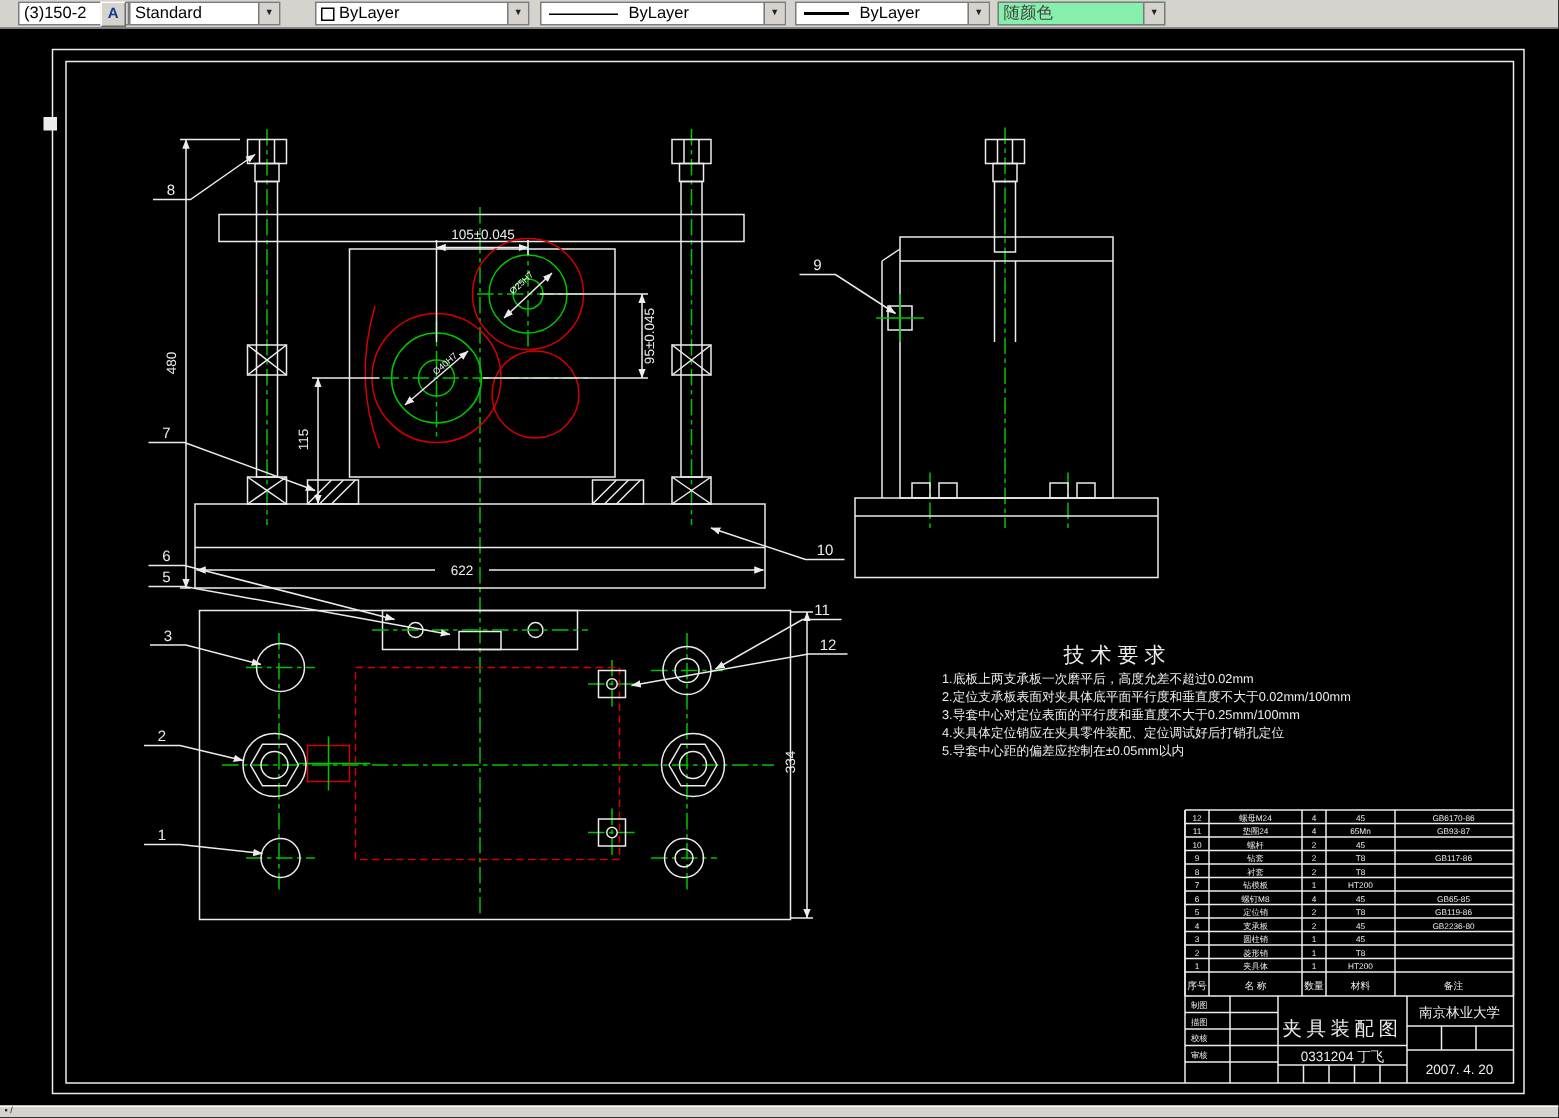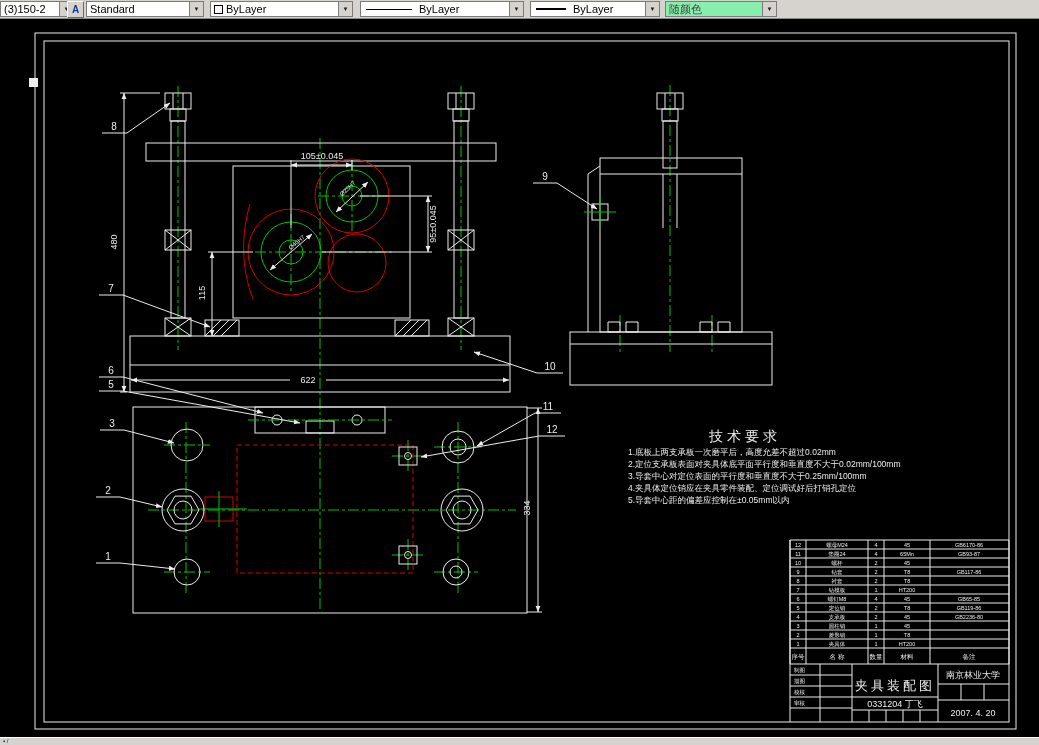--- a/index.html
+++ b/index.html
@@ -46,28 +46,28 @@
   .tbbig{font-size:13px;letter-spacing:3px}
   .tbmid{font-size:9px}
   .signtxt{font-size:5.5px}
   .bomtxt{font-size:5.5px}
   .hdrtxt{font-size:6.5px}
 </style>
 </head>
 <body>
 
 <div class="toolbar">
-  <div class="combo" style="left:0px;width:74px">
+  <div class="combo" style="left:12px;width:74px">
     <span class="txt">(3)150-2</span>
     <span class="btn">▼</span>
   </div>
   <button class="tbico">
     <span>A</span>
   </button>
-  <div class="combo" style="left:86px;width:118px">
+  <div class="combo" style="left:86px;width:101px">
     <span class="txt">Standard</span>
     <span class="btn">▼</span>
   </div>
   <div class="combo" style="left:210px;width:143px">
     <span class="swatch"></span>
     <span class="txt">ByLayer</span>
     <span class="btn">▼</span>
   </div>
   <div class="combo" style="left:360px;width:164px">
     <span class="lsample"></span>

